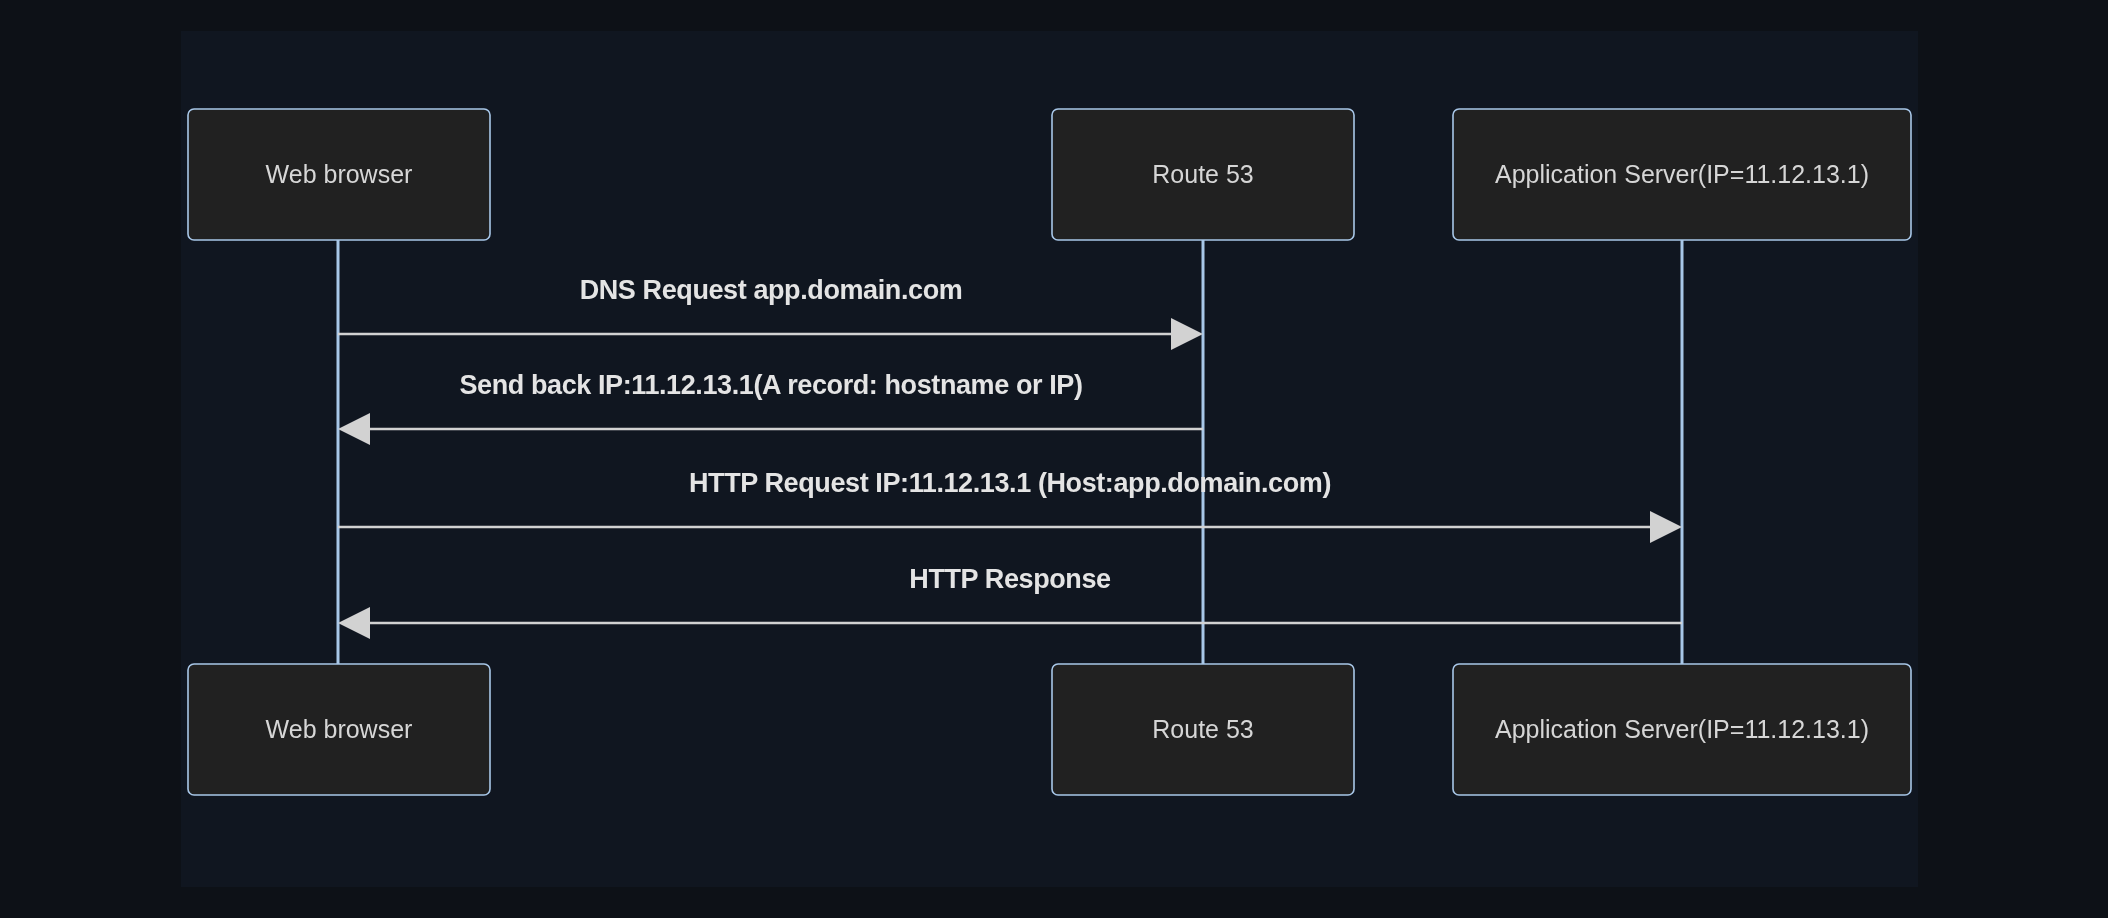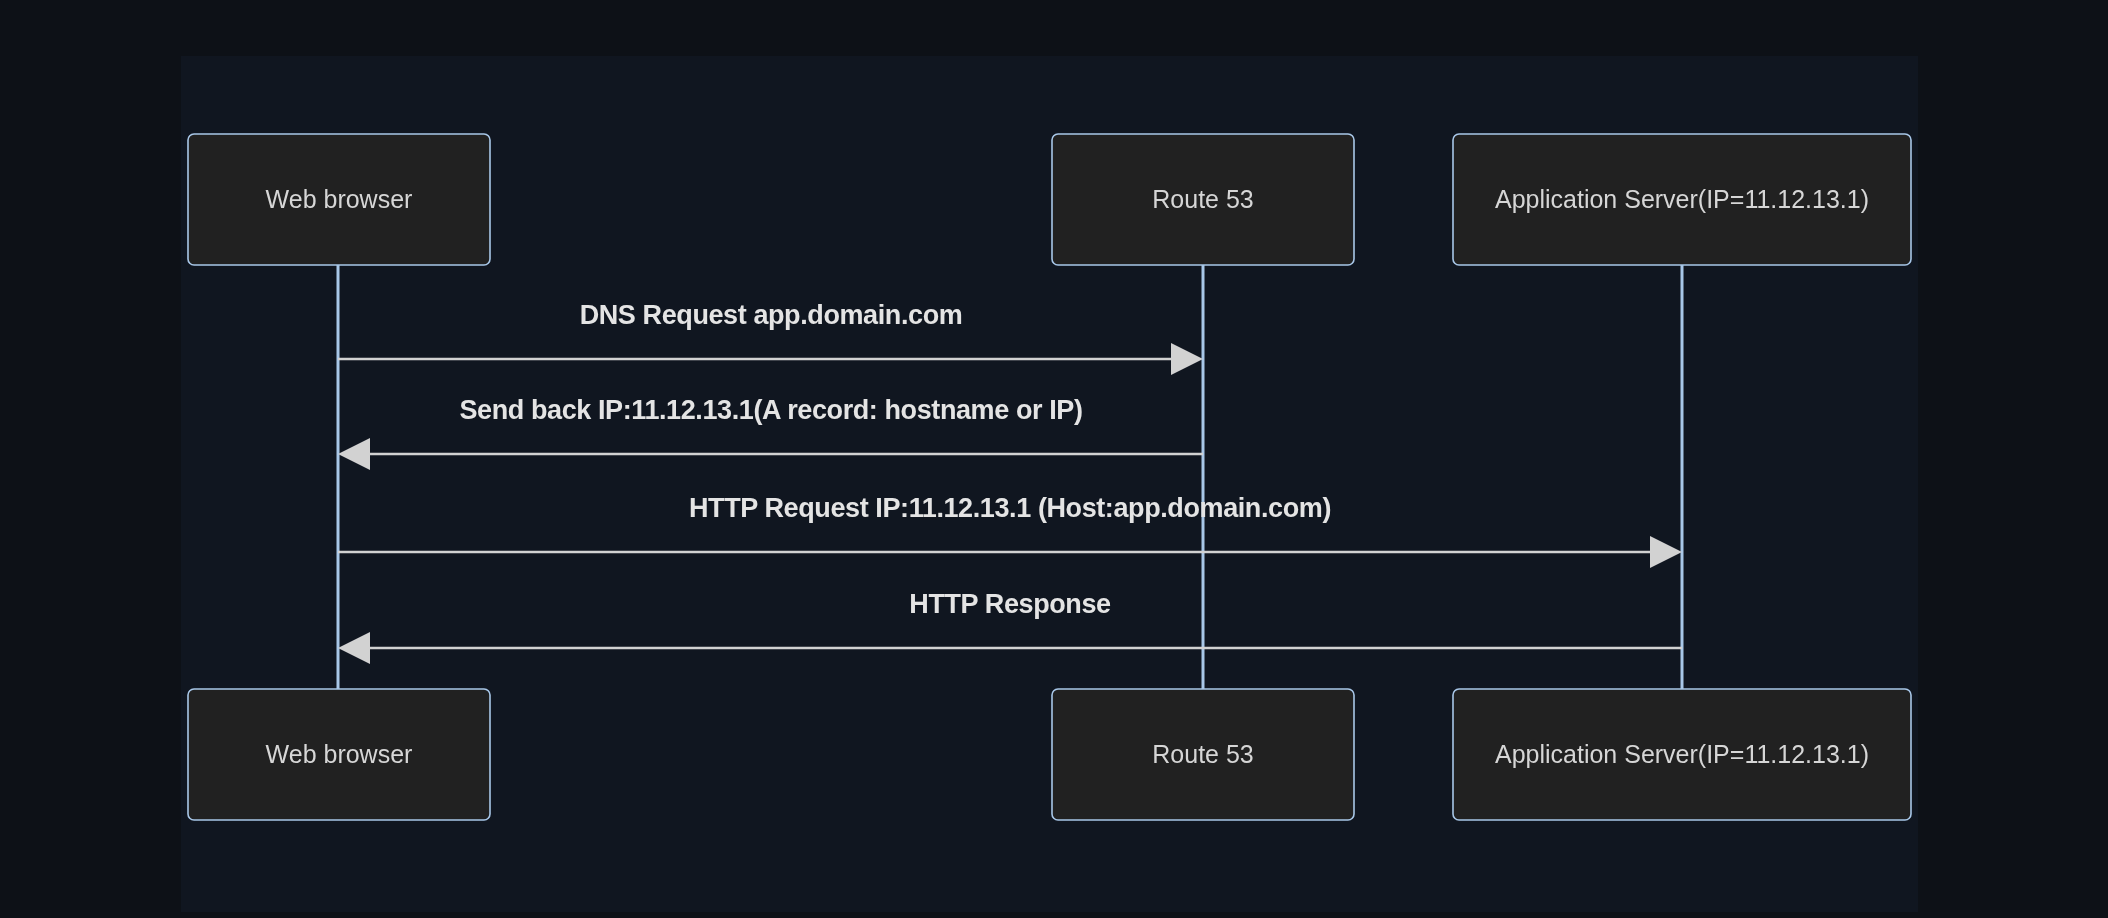--- a/index.html
+++ b/index.html
@@ -3,21 +3,21 @@
 <meta charset="utf-8">
 <title>Sequence Diagram</title>
 <style>
   html,body{margin:0;padding:0;}
   body{
     width:2108px;height:918px;
     background:#0d1117;
     font-family:"Liberation Sans", sans-serif;
     overflow:hidden;
   }
-  #stage{position:relative;width:2108px;height:702px;margin-top:25px;}
+  #stage{position:relative;width:2108px;height:702px;}
   #bgpanel{
     position:absolute;left:181px;top:31px;width:1737px;height:856px;
     background:#101620;
   }
   svg#diagram{position:absolute;left:0;top:0;width:2108px;height:918px;}
   .pbox-rect{fill:#212121;stroke:#a8c7e8;stroke-width:1.6px;}
   .pbox-label{
     fill:#d6d6d6;font-family:"Liberation Sans",sans-serif;
     font-size:25px;text-anchor:middle;dominant-baseline:middle;
   }

